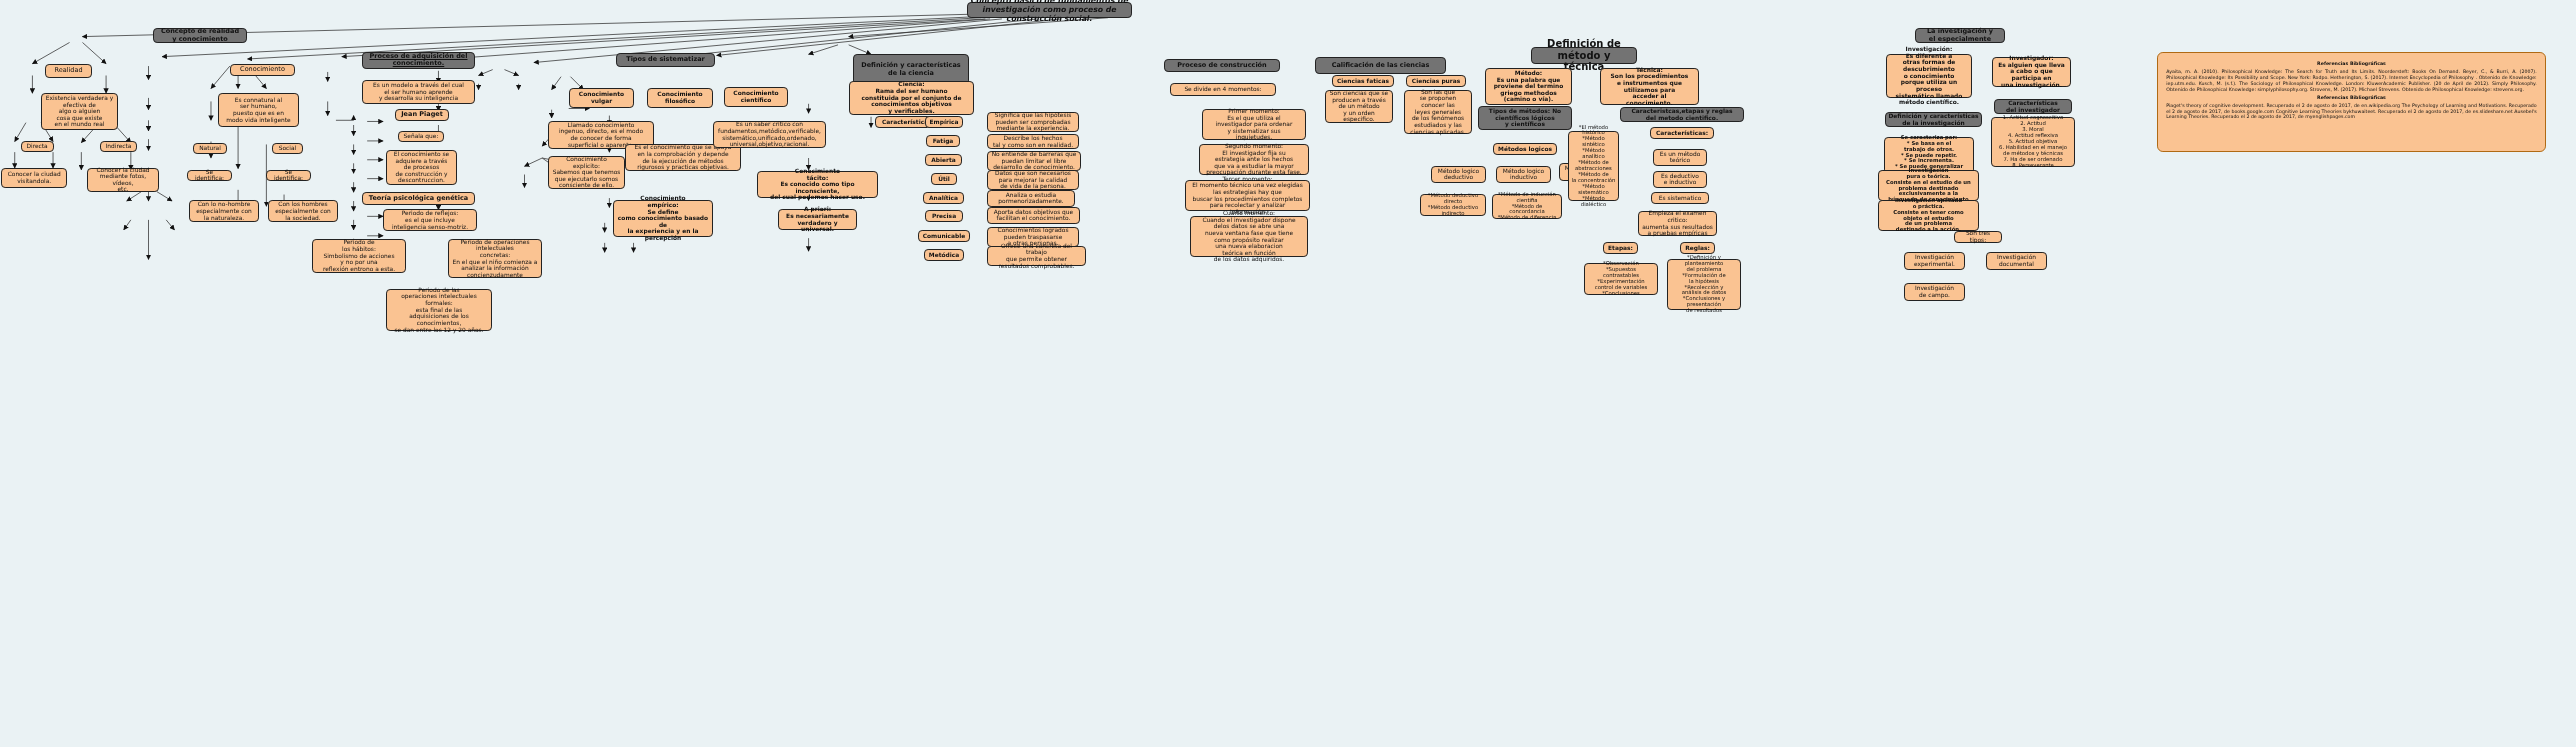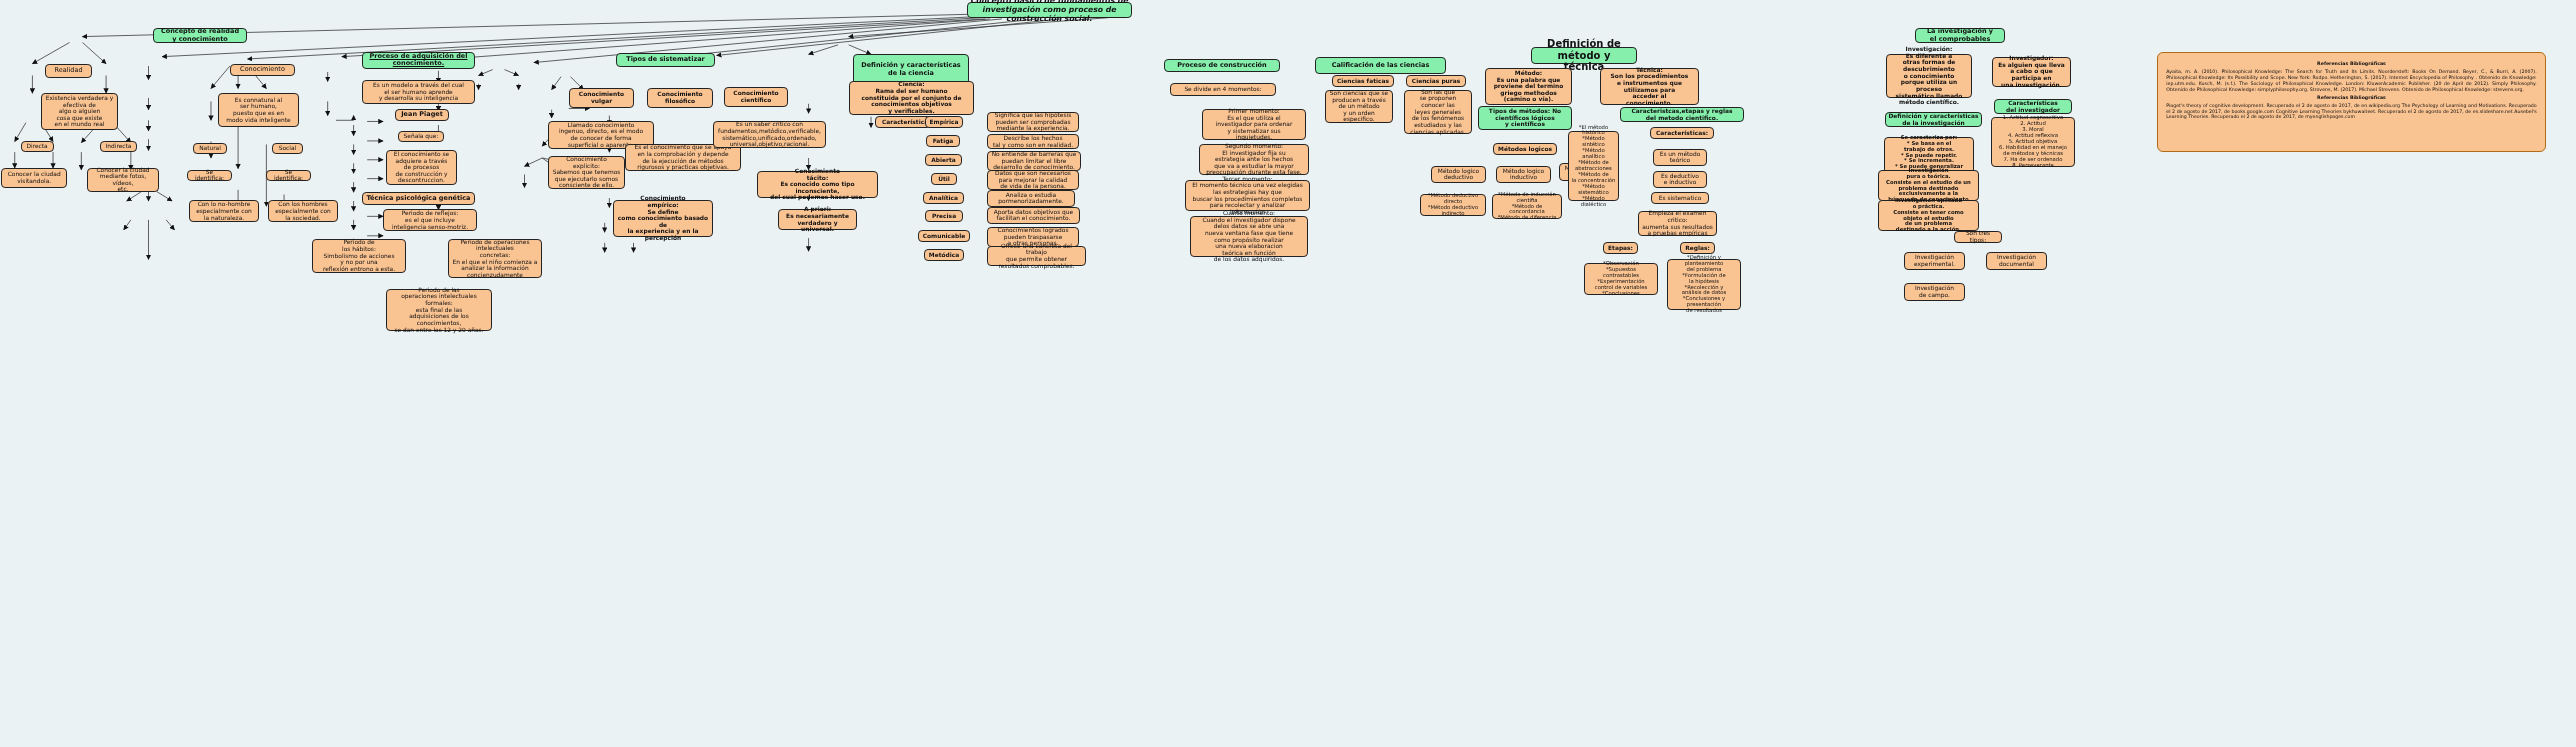--- a/index.html
+++ b/index.html
@@ -2,21 +2,21 @@
 <html style="font-size:9.4px"><head>
 <meta charset="utf-8">
 <style>
   html,body{margin:0;padding:0;background:#eaf2f4;}
   body{font-family:"DejaVu Sans","Liberation Sans",sans-serif;}
   #canvas{position:relative;width:2576px;height:748px;background:#eaf2f4;overflow:hidden;}
   svg#edges{position:absolute;left:0;top:0;width:2576px;height:748px;pointer-events:none;}
   .node{position:absolute;box-sizing:border-box;border:0.8px solid #222;border-radius:4.1px;
         background:#fac392;color:#111;display:flex;align-items:center;justify-content:center;
         text-align:center;line-height:1.12;padding:1.2px 2.4px;}
-  .node.dark{background:#86efac;}
+  .node.dark{background:#737373;}
   .node.b{font-weight:bold;}
   .node.i{font-style:italic;}
   .ref{position:absolute;box-sizing:border-box;border:0.8px solid #b06a14;border-radius:5.9px;
        background:#fac392;padding:5.9px 8.3px;text-align:center;line-height:1.22;color:#111;}
   .ref .h{font-weight:bold;margin:2.4px 0 2.4px;}
   .ref .p{text-align:justify;}
 </style>
 </head>
 <body>
 
@@ -179,21 +179,21 @@
 <div class="node" style="left:362px;top:80px;width:113px;height:23.6px;font-size:5.9px;white-space:pre-line;">Es un modelo a través del cual
 el ser humano aprende
 y desarrolla su inteligencia</div>
 <div class="node b" style="left:395px;top:109px;width:54px;height:11.8px;font-size:6.5px;">Jean Piaget</div>
 <div class="node" style="left:398px;top:131px;width:46px;height:10.6px;font-size:5.9px;">Señala que:</div>
 <div class="node" style="left:386px;top:150px;width:71px;height:35px;font-size:5.9px;white-space:pre-line;">El conocimiento se
 adquiere a través
 de procesos
 de construcción y
 descontruccion.</div>
-<div class="node b" style="left:362px;top:192px;width:113px;height:13px;font-size:6.5px;">Técnica psicológica genética</div>
+<div class="node b" style="left:362px;top:192px;width:113px;height:13px;font-size:6.5px;">Teoría psicológica genética</div>
 <div class="node" style="left:383px;top:209px;width:94px;height:22.4px;font-size:5.9px;white-space:pre-line;">Periodo de reflejos:
 es el que incluye
 inteligencia senso-motriz.</div>
 <div class="node" style="left:312px;top:239px;width:94px;height:34px;font-size:5.9px;white-space:pre-line;">Periodo de
 los hábitos:
 Simbolismo de acciones
 y no por una
 reflexión entrono a esta.</div>
 <div class="node" style="left:448px;top:239px;width:94px;height:39px;font-size:5.9px;white-space:pre-line;">Periodo de operaciones
 intelectuales
@@ -399,21 +399,21 @@
 del problema
 *Formulación de
 la hipótesis
 *Recolección y
 análisis de datos
 *Conclusiones y
 presentación
 de resultados</div>
 
 <div class="node dark b" style="left:1915px;top:28px;width:90px;height:15.3px;font-size:6.5px;white-space:pre-line;">La investigación y
-el comprobables</div>
+el especialmente</div>
 <div class="node b" style="left:1886px;top:54px;width:86px;height:44px;font-size:5.9px;white-space:pre-line;">Investigación:
 Es diferente a
 otras formas de
 descubrimiento
 o conocimiento
 porque utiliza un proceso
 sistemático llamado
 método científico.</div>
 <div class="node b" style="left:1992px;top:57px;width:79px;height:29.5px;font-size:5.9px;white-space:pre-line;">Investigador:
 Es alguien que lleva

